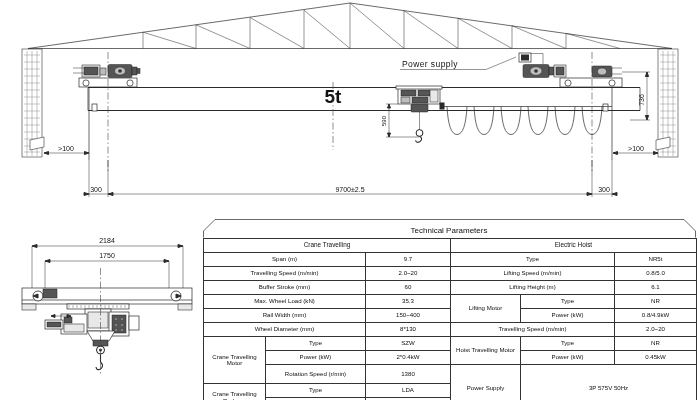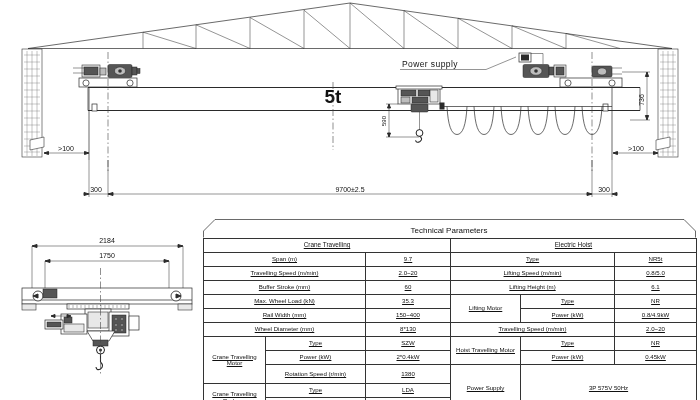--- a/index.html
+++ b/index.html
@@ -18,21 +18,21 @@
   .dkfill{fill:#555;stroke:#222;stroke-width:0.5;}
   .ltfill{fill:#e8e8e8;stroke:#333;stroke-width:0.6;}
   .whfill{fill:#fff;stroke:#2a2a2a;stroke-width:0.7;}
   text{font-family:"Liberation Sans", sans-serif;fill:#111;}
   .dimtxt{font-size:7px;}
   .dimtxt-s{font-size:6px;}
   .lbl{font-size:8.5px;letter-spacing:0.4px;}
   .big{font-size:19px;font-weight:bold;}
 
   
-  #tbl-wrap{position:absolute;left:203px;top:219px;width:493px;height:178px;text-decoration:underline;}
+  #tbl-wrap{position:absolute;left:203px;top:219px;width:493px;height:178px;}
   table.tp{border-collapse:collapse;width:493px;table-layout:fixed;
            font-size:6.1px;background:#fff;}
   table.tp td{border:0.7px solid #333;text-align:center;vertical-align:middle;
               padding:0;height:13px;line-height:1.05;color:#111;}
   td.sec{font-size:6.4px;}
   .ttl-txt{font-size:8px;}
 </style>
 </head>
 <body>
 

